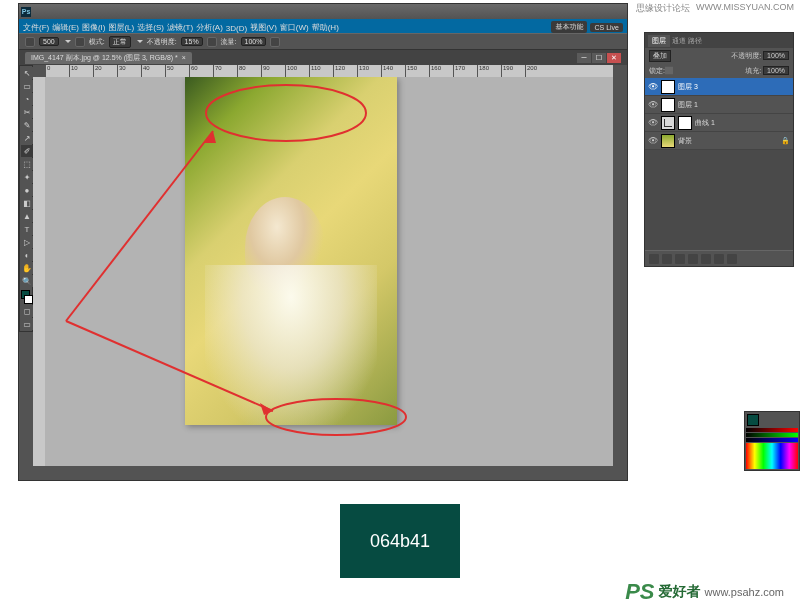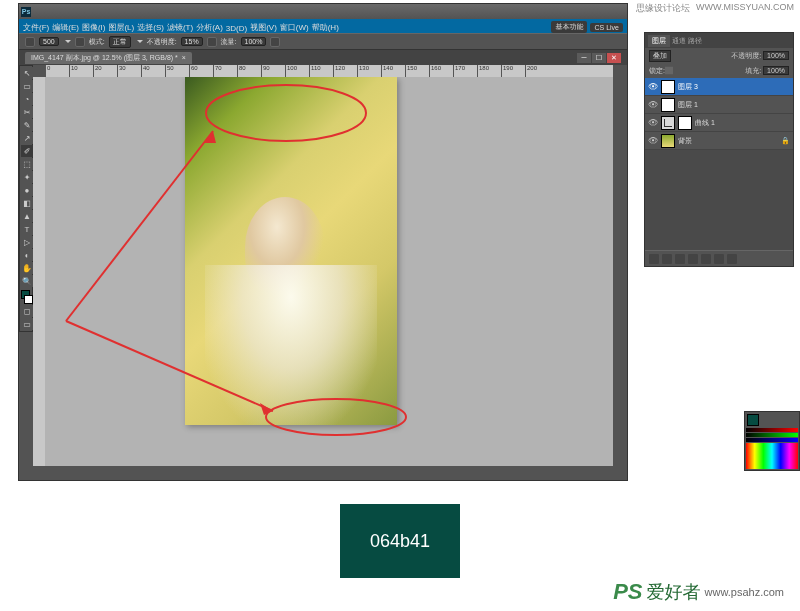--- a/index.html
+++ b/index.html
@@ -67,21 +67,21 @@
 .layer-icons .li { width: 10px; height: 10px; background: #444; border-radius: 1px; }
 
 .color-panel { position: absolute; right: 0; bottom: 140px; width: 56px; height: 60px; background: #535353; border: 1px solid #333; overflow: hidden; }
 .color-panel .sw { width: 12px; height: 12px; background: #064b41; border: 1px solid #000; margin: 2px; }
 .spectrum { height: 26px; background: linear-gradient(to right, #f00,#ff0,#0f0,#0ff,#00f,#f0f,#f00); margin: 1px; }
 
 .watermarks { position: absolute; top: 0; left: 0; right: 0; display: flex; justify-content: flex-end; gap: 6px; font-size: 9px; color: #888; padding: 2px 6px; }
 .color-chip { position: absolute; left: 340px; top: 504px; width: 120px; height: 74px; background: #064b41; display: flex; align-items: center; justify-content: center; color: #fff; font-size: 18px; font-weight: normal; }
 .bottom-logo { position: absolute; right: 16px; bottom: 6px; display: flex; align-items: center; gap: 4px; font-size: 11px; color: #666; }
 .bottom-logo .ps { color: #3a8a4a; font-size: 22px; font-weight: bold; font-style: italic; }
-.bottom-logo .cn { color: #256a35; font-size: 18px; font-weight: normal; }
+.bottom-logo .cn { color: #256a35; font-size: 14px; font-weight: bold; }
 </style>
 </head>
 <body>
 
 <div class="watermarks">
   <span>思缘设计论坛</span>
   <span>WWW.MISSYUAN.COM</span>
 </div>
 
 <div class="app-window">

